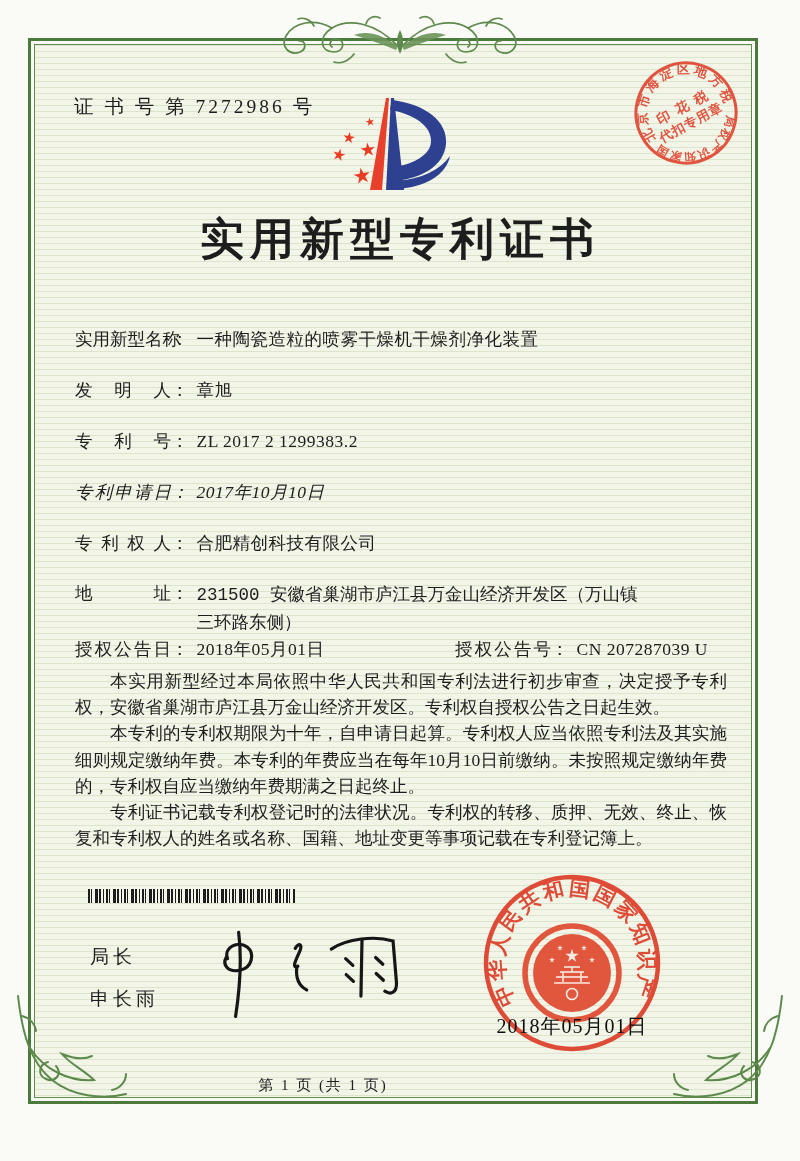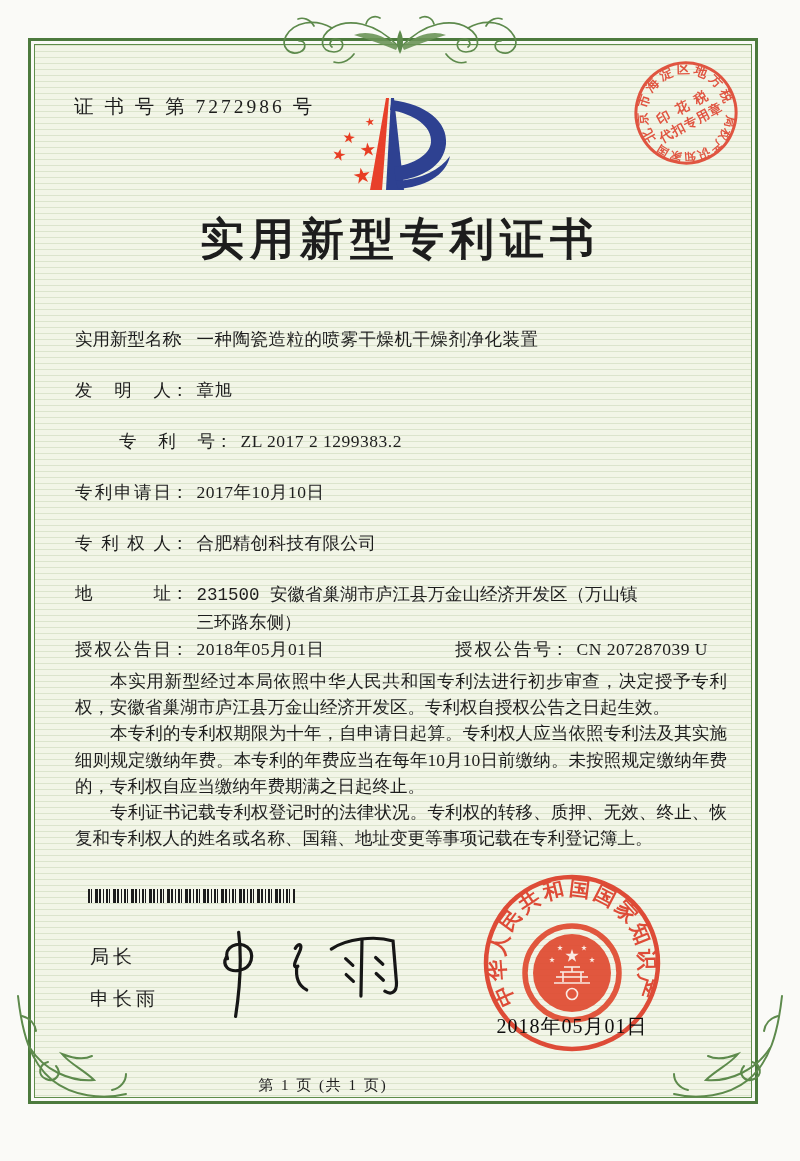--- a/index.html
+++ b/index.html
@@ -123,24 +123,24 @@
 </svg>
 
 <div class="abs title">实用新型专利证书</div>
 
 <div class="abs frow" style="top:327px;">
   <span class="flabel">实用新型名称</span><span class="fcolon">：</span><span class="fvalue">一种陶瓷造粒的喷雾干燥机干燥剂净化装置</span>
 </div>
 <div class="abs frow" style="top:378px;">
   <span class="flabel">发明人</span><span class="fcolon">：</span><span class="fvalue">章旭</span>
 </div>
-<div class="abs frow" style="top:429px;margin-left:44px;">
+<div class="abs frow" style="top:429px;">
   <span class="flabel">专利号</span><span class="fcolon">：</span><span class="fvalue">ZL 2017 2 1299383.2</span>
 </div>
-<div class="abs frow" style="top:480px;">
+<div class="abs frow" style="top:480px;font-style:italic;">
   <span class="flabel">专利申请日</span><span class="fcolon">：</span><span class="fvalue">2017年10月10日</span>
 </div>
 <div class="abs frow" style="top:531px;">
   <span class="flabel">专利权人</span><span class="fcolon">：</span><span class="fvalue">合肥精创科技有限公司</span>
 </div>
 <div class="abs frow" style="top:581px;font-family:Liberation Mono, monospace;">
   <span class="flabel">地址</span><span class="fcolon">：</span><span class="addr-val"><span>231500 安徽省巢湖市庐江县万金山经济开发区（万山镇</span><br><span>三环路东侧）</span></span>
 </div>
 <div class="abs frow" style="top:637px;">
   <span class="flabel">授权公告日</span><span class="fcolon">：</span><span class="fvalue">2018年05月01日</span>

